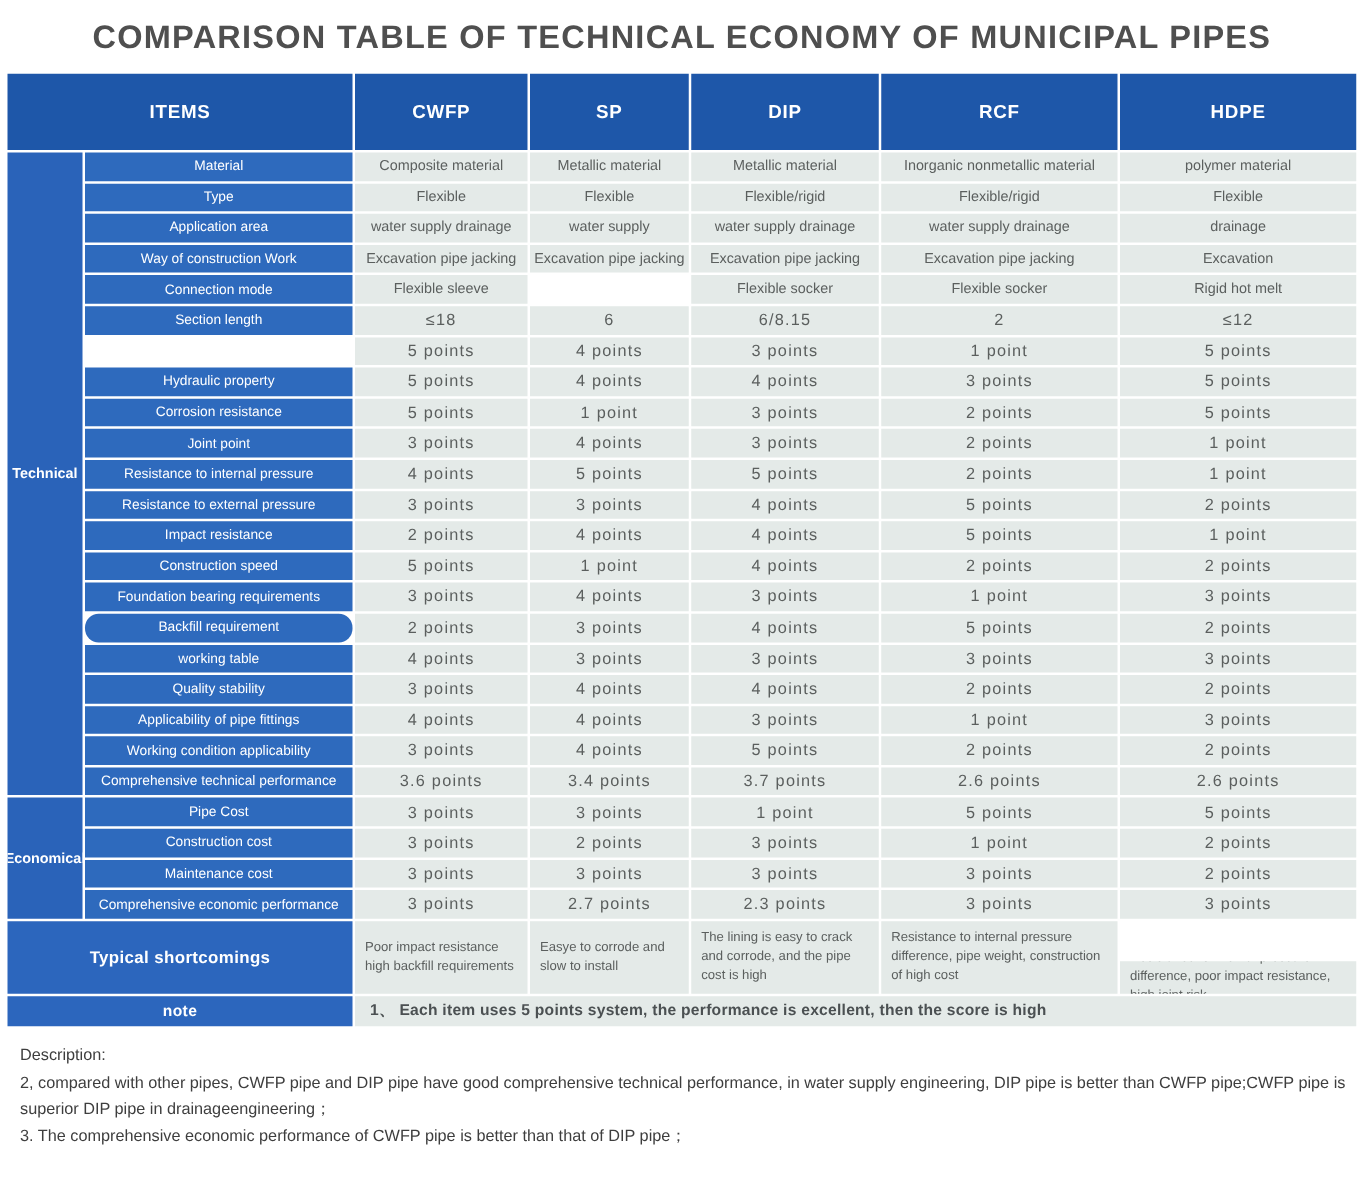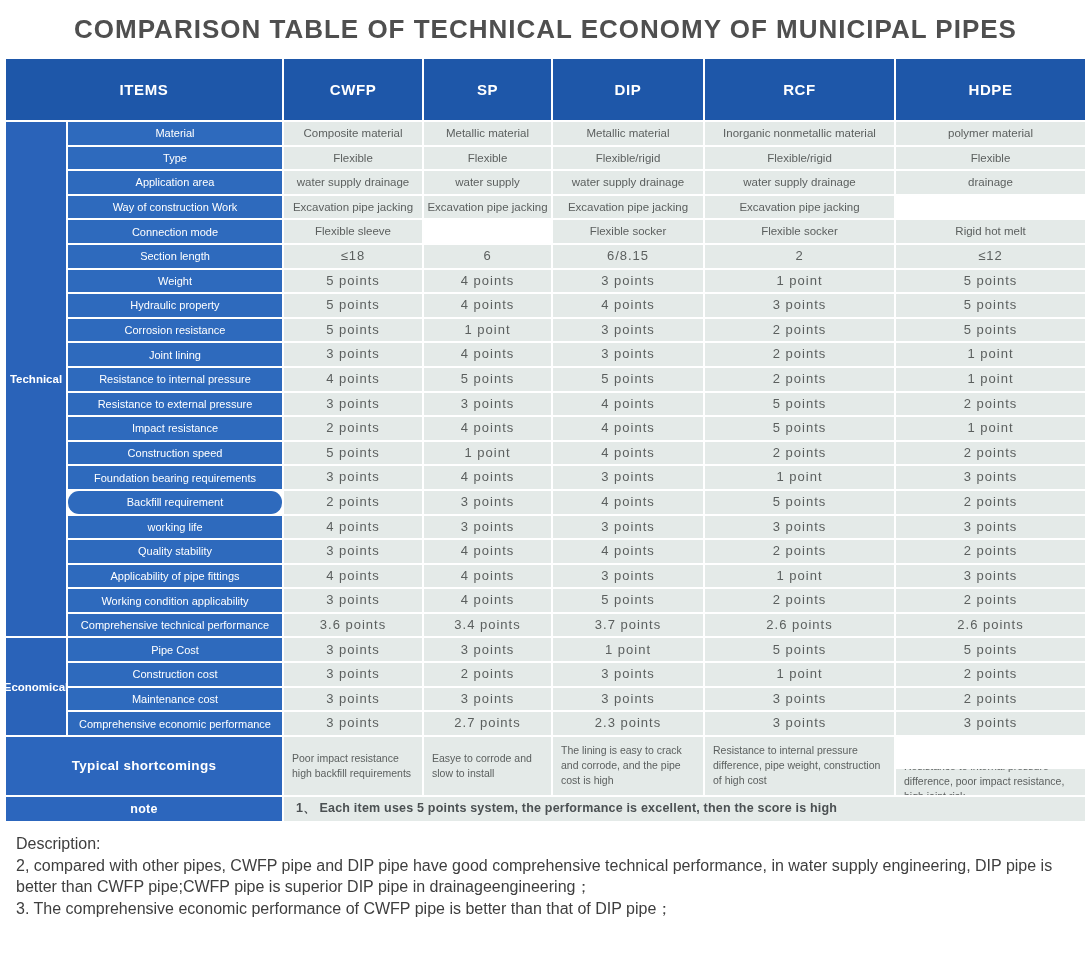--- a/index.html
+++ b/index.html
@@ -44,21 +44,21 @@
     background:var(--cell-bg);color:var(--value-text);
     font-size:10.5px;line-height:1.45;
     justify-content:flex-start;align-items:center;text-align:left;padding:3px 8px;
   }
   .notecell{
     background:var(--cell-bg);color:#4b5052;font-weight:700;font-size:12.5px;
     justify-content:flex-start;padding:0 12px;letter-spacing:0.2px;
   }
   .description{
     position:absolute;left:16px;top:833px;width:1062px;
-    font-size:16px;color:var(--body-text);line-height:21.5px;
+    font-size:13px;color:var(--body-text);line-height:21.5px;
   }
   .description .line{white-space:normal;}
 </style>
 </head>
 <body>
 
 <h1 class="title">COMPARISON TABLE OF TECHNICAL ECONOMY OF MUNICIPAL PIPES</h1>
 
 <div class="pipe-table" id="pipe-table">
     <div class="cell h" style="grid-area: 1 / 1 / auto / span 2;">ITEMS</div>
@@ -84,51 +84,51 @@
     <div class="cell val" style="grid-area: 4 / 3;">water supply drainage</div>
     <div class="cell val" style="grid-area: 4 / 4;">water supply</div>
     <div class="cell val" style="grid-area: 4 / 5;">water supply drainage</div>
     <div class="cell val" style="grid-area: 4 / 6;">water supply drainage</div>
     <div class="cell val" style="grid-area: 4 / 7;">drainage</div>
     <div class="cell lbl" style="grid-area: 5 / 2;">Way of construction Work</div>
     <div class="cell val" style="grid-area: 5 / 3;">Excavation pipe jacking</div>
     <div class="cell val" style="grid-area: 5 / 4;">Excavation pipe jacking</div>
     <div class="cell val" style="grid-area: 5 / 5;">Excavation pipe jacking</div>
     <div class="cell val" style="grid-area: 5 / 6;">Excavation pipe jacking</div>
+    <div class="cell val" style="grid-area: 5 / 7;">Excavation</div>
     <div class="cell lbl" style="grid-area: 6 / 2;">Connection mode</div>
     <div class="cell val" style="grid-area: 6 / 3;">Flexible sleeve</div>
     <div class="cell val" style="grid-area: 6 / 4; margin-top: 36px;">Rigid welding</div>
     <div class="cell val" style="grid-area: 6 / 5;">Flexible socker</div>
     <div class="cell val" style="grid-area: 6 / 6;">Flexible socker</div>
     <div class="cell val" style="grid-area: 6 / 7;">Rigid hot melt</div>
     <div class="cell lbl" style="grid-area: 7 / 2;">Section length</div>
     <div class="cell val pts" style="grid-area: 7 / 3;">≤18</div>
     <div class="cell val pts" style="grid-area: 7 / 4;">6</div>
     <div class="cell val pts" style="grid-area: 7 / 5;">6/8.15</div>
     <div class="cell val pts" style="grid-area: 7 / 6;">2</div>
     <div class="cell val pts" style="grid-area: 7 / 7;">≤12</div>
-    <div class="cell lbl" style="grid-area: 8 / 2;">Weight</div>
     <div class="cell val pts" style="grid-area: 8 / 3;">5 points</div>
     <div class="cell val pts" style="grid-area: 8 / 4;">4 points</div>
     <div class="cell val pts" style="grid-area: 8 / 5;">3 points</div>
     <div class="cell val pts" style="grid-area: 8 / 6;">1 point</div>
     <div class="cell val pts" style="grid-area: 8 / 7;">5 points</div>
     <div class="cell lbl" style="grid-area: 9 / 2;">Hydraulic property</div>
     <div class="cell val pts" style="grid-area: 9 / 3;">5 points</div>
     <div class="cell val pts" style="grid-area: 9 / 4;">4 points</div>
     <div class="cell val pts" style="grid-area: 9 / 5;">4 points</div>
     <div class="cell val pts" style="grid-area: 9 / 6;">3 points</div>
     <div class="cell val pts" style="grid-area: 9 / 7;">5 points</div>
     <div class="cell lbl" style="grid-area: 10 / 2;">Corrosion resistance</div>
     <div class="cell val pts" style="grid-area: 10 / 3;">5 points</div>
     <div class="cell val pts" style="grid-area: 10 / 4;">1 point</div>
     <div class="cell val pts" style="grid-area: 10 / 5;">3 points</div>
     <div class="cell val pts" style="grid-area: 10 / 6;">2 points</div>
     <div class="cell val pts" style="grid-area: 10 / 7;">5 points</div>
-    <div class="cell lbl" style="grid-area: 11 / 2;">Joint lining</div>
+    <div class="cell lbl" style="grid-area: 11 / 2;">Joint point</div>
     <div class="cell val pts" style="grid-area: 11 / 3;">3 points</div>
     <div class="cell val pts" style="grid-area: 11 / 4;">4 points</div>
     <div class="cell val pts" style="grid-area: 11 / 5;">3 points</div>
     <div class="cell val pts" style="grid-area: 11 / 6;">2 points</div>
     <div class="cell val pts" style="grid-area: 11 / 7;">1 point</div>
     <div class="cell lbl" style="grid-area: 12 / 2;">Resistance to internal pressure</div>
     <div class="cell val pts" style="grid-area: 12 / 3;">4 points</div>
     <div class="cell val pts" style="grid-area: 12 / 4;">5 points</div>
     <div class="cell val pts" style="grid-area: 12 / 5;">5 points</div>
     <div class="cell val pts" style="grid-area: 12 / 6;">2 points</div>
@@ -156,21 +156,21 @@
     <div class="cell val pts" style="grid-area: 16 / 4;">4 points</div>
     <div class="cell val pts" style="grid-area: 16 / 5;">3 points</div>
     <div class="cell val pts" style="grid-area: 16 / 6;">1 point</div>
     <div class="cell val pts" style="grid-area: 16 / 7;">3 points</div>
     <div class="cell lbl" style="grid-area: 17 / 2; border-radius: 11px;">Backfill requirement</div>
     <div class="cell val pts" style="grid-area: 17 / 3;">2 points</div>
     <div class="cell val pts" style="grid-area: 17 / 4;">3 points</div>
     <div class="cell val pts" style="grid-area: 17 / 5;">4 points</div>
     <div class="cell val pts" style="grid-area: 17 / 6;">5 points</div>
     <div class="cell val pts" style="grid-area: 17 / 7;">2 points</div>
-    <div class="cell lbl" style="grid-area: 18 / 2;">working life</div>
+    <div class="cell lbl" style="grid-area: 18 / 2;">working table</div>
     <div class="cell val pts" style="grid-area: 18 / 3;">4 points</div>
     <div class="cell val pts" style="grid-area: 18 / 4;">3 points</div>
     <div class="cell val pts" style="grid-area: 18 / 5;">3 points</div>
     <div class="cell val pts" style="grid-area: 18 / 6;">3 points</div>
     <div class="cell val pts" style="grid-area: 18 / 7;">3 points</div>
     <div class="cell lbl" style="grid-area: 19 / 2;">Quality stability</div>
     <div class="cell val pts" style="grid-area: 19 / 3;">3 points</div>
     <div class="cell val pts" style="grid-area: 19 / 4;">4 points</div>
     <div class="cell val pts" style="grid-area: 19 / 5;">4 points</div>
     <div class="cell val pts" style="grid-area: 19 / 6;">2 points</div>

